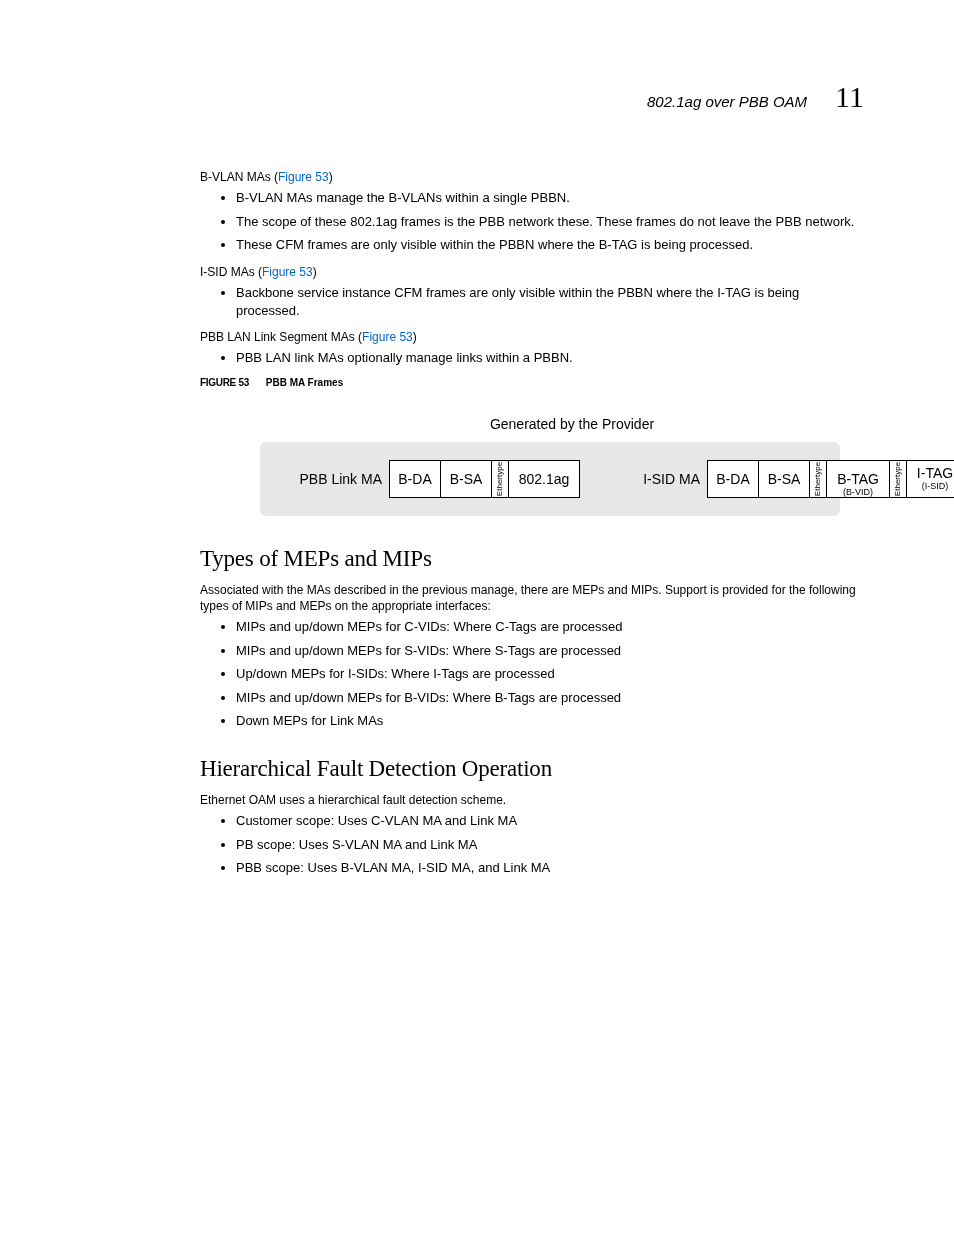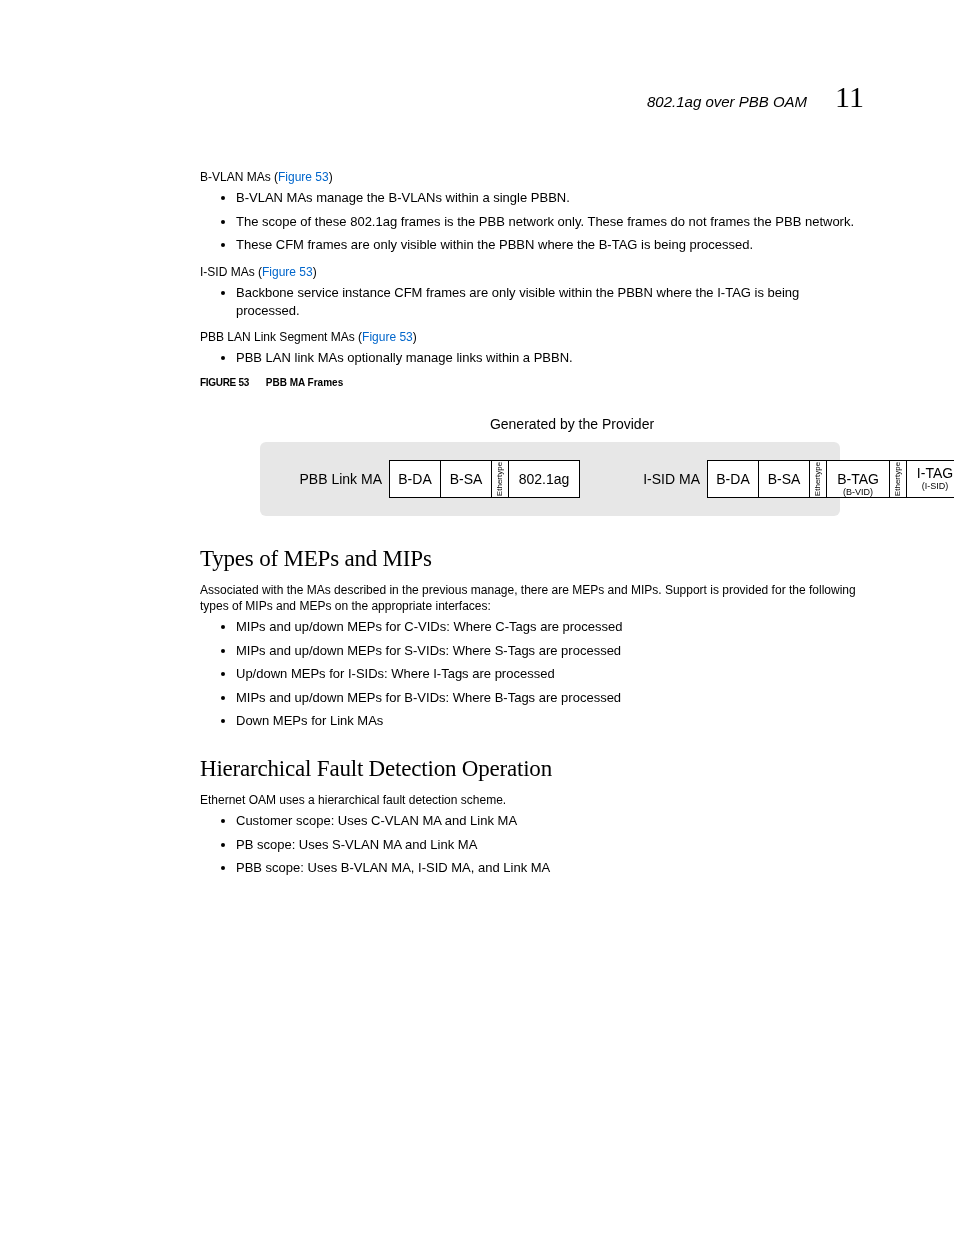--- a/index.html
+++ b/index.html
@@ -151,21 +151,21 @@
   <div class="header">
     <span class="header-text">802.1ag over PBB OAM</span>
     <span class="header-num">11</span>
   </div>
 
   <p class="para">
     <span>B-VLAN MAs (</span><a href="#" class="link">Figure 53</a><span>)</span>
   </p>
   <ul class="bullets">
     <li>B-VLAN MAs manage the B-VLANs within a single PBBN.</li>
-    <li>The scope of these 802.1ag frames is the PBB network only. These frames do not frames the PBB network.</li>
+    <li>The scope of these 802.1ag frames is the PBB network these. These frames do not leave the PBB network.</li>
     <li>These CFM frames are only visible within the PBBN where the B-TAG is being processed.</li>
   </ul>
 
   <p class="para">
     <span>I-SID MAs (</span><a href="#" class="link">Figure 53</a><span>)</span>
   </p>
   <ul class="bullets">
     <li>Backbone service instance CFM frames are only visible within the PBBN where the I-TAG is being processed.</li>
   </ul>
 

